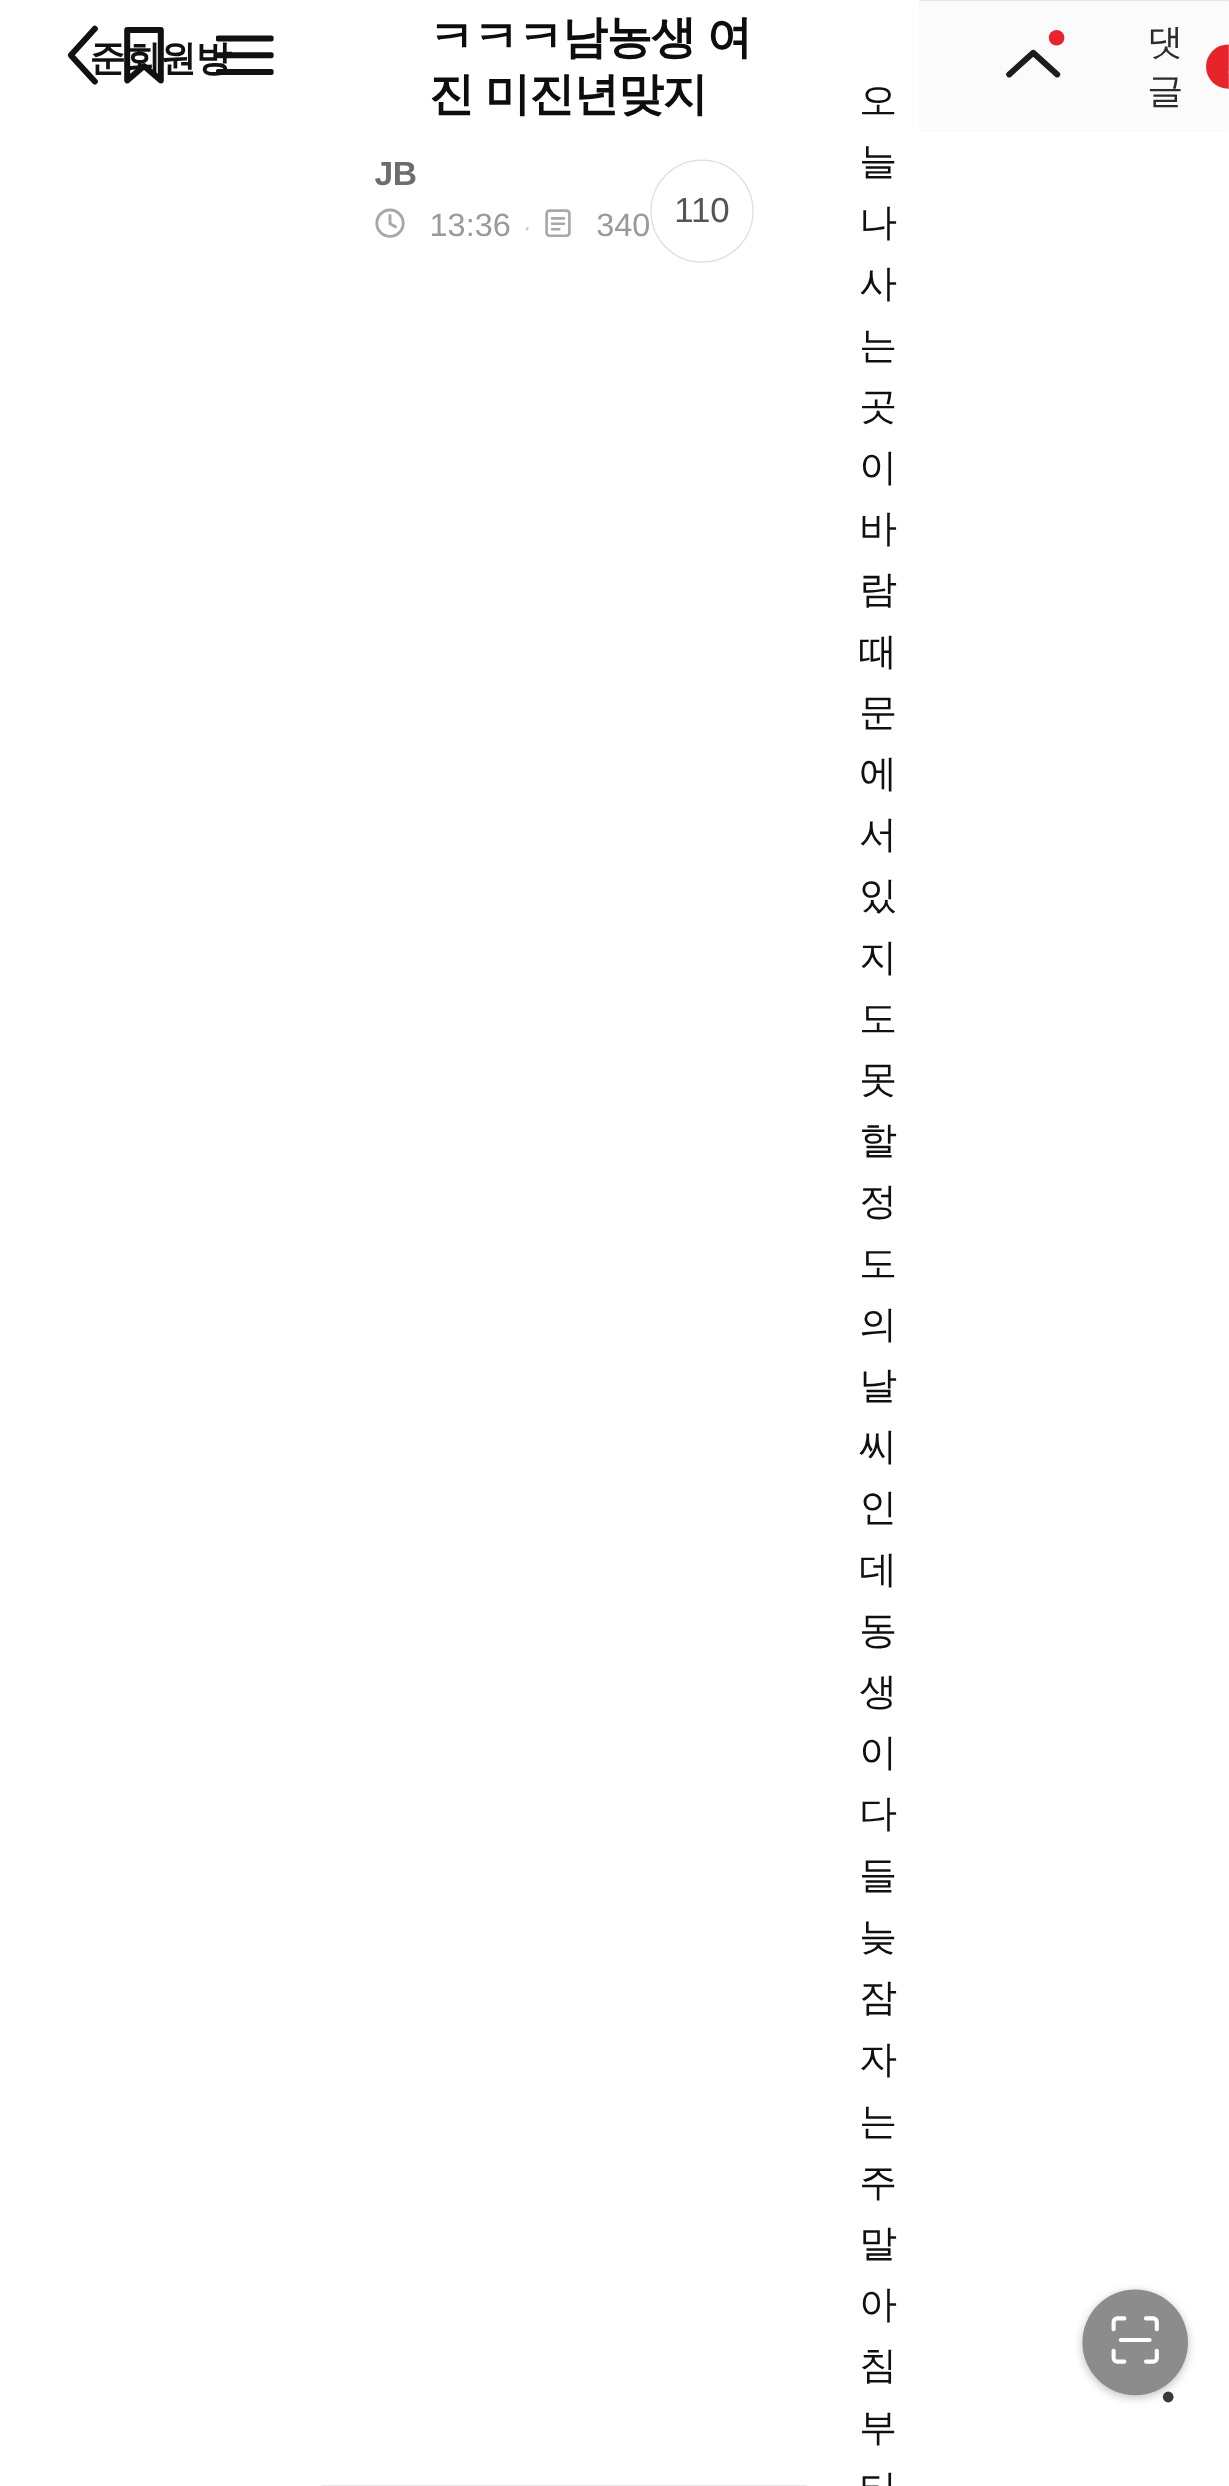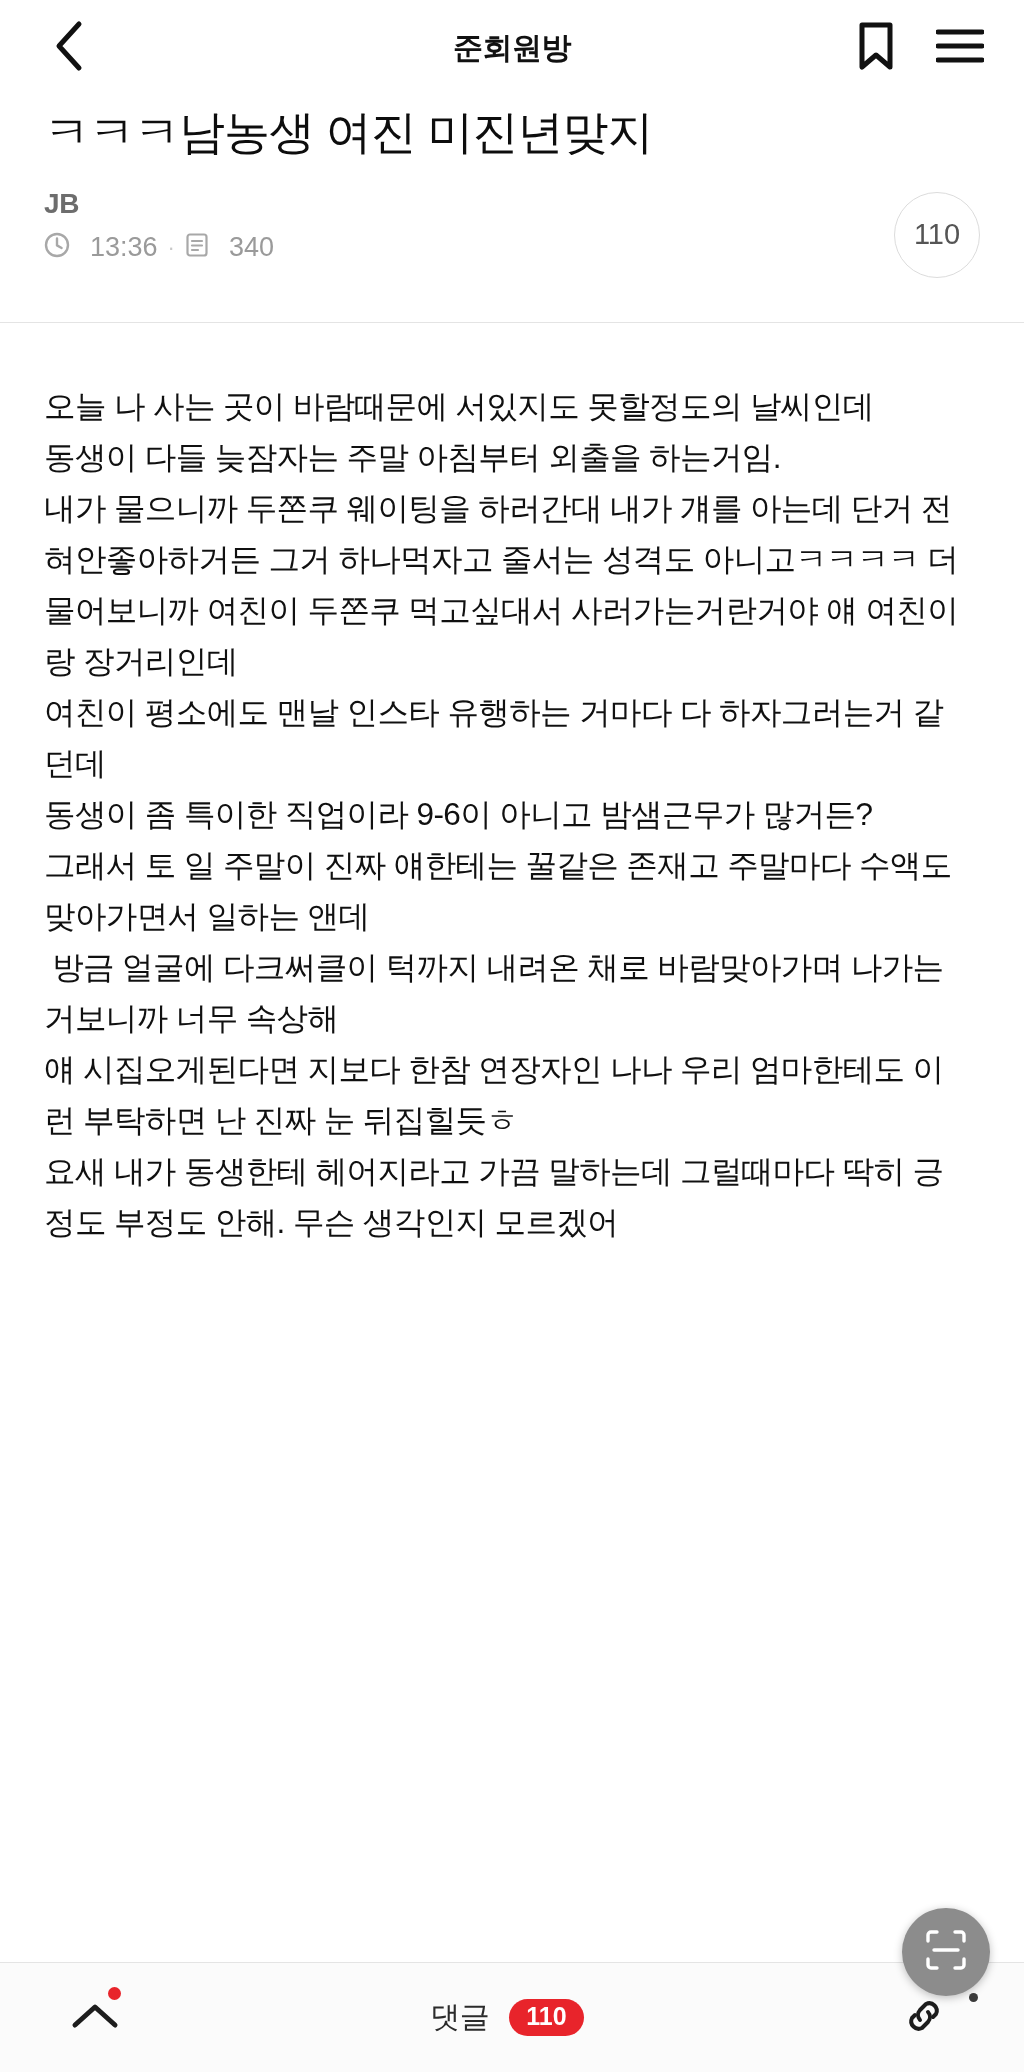--- a/index.html
+++ b/index.html
@@ -9,21 +9,21 @@
     background: #ffffff;
     font-family: "Liberation Sans", sans-serif;
     color: #1a1a1a;
     overflow: hidden;
   }
   .screen {
     width: 1024px;
     height: 2072px;
     position: relative;
     display: flex;
-    flex-direction: column;
+    flex-direction: row;
     background: #ffffff;
   }
 
   
   .topbar {
     height: 96px;
     flex: 0 0 96px;
     display: flex;
     align-items: center;
     padding: 0 40px;
@@ -63,27 +63,28 @@
     justify-content: center;
     cursor: pointer;
   }
 
   
   .article-head {
     padding: 0 44px 0 44px;
     border-bottom: 1px solid #e4e4e4;
   }
   .article-title {
-    font-size: 46px;
-    font-weight: 400;
+    font-size: 38px;
+    font-weight: 700;
     color: #0d0d0d;
     letter-spacing: -1px;
     line-height: 1.25;
     padding-top: 8px;
     padding-bottom: 26px;
+    margin-left: 46px;
   }
   .meta-row {
     display: flex;
     align-items: flex-start;
     justify-content: space-between;
     padding-bottom: 44px;
   }
   .meta-left { display: flex; flex-direction: column; gap: 12px; }
   .author {
     font-size: 28px;

